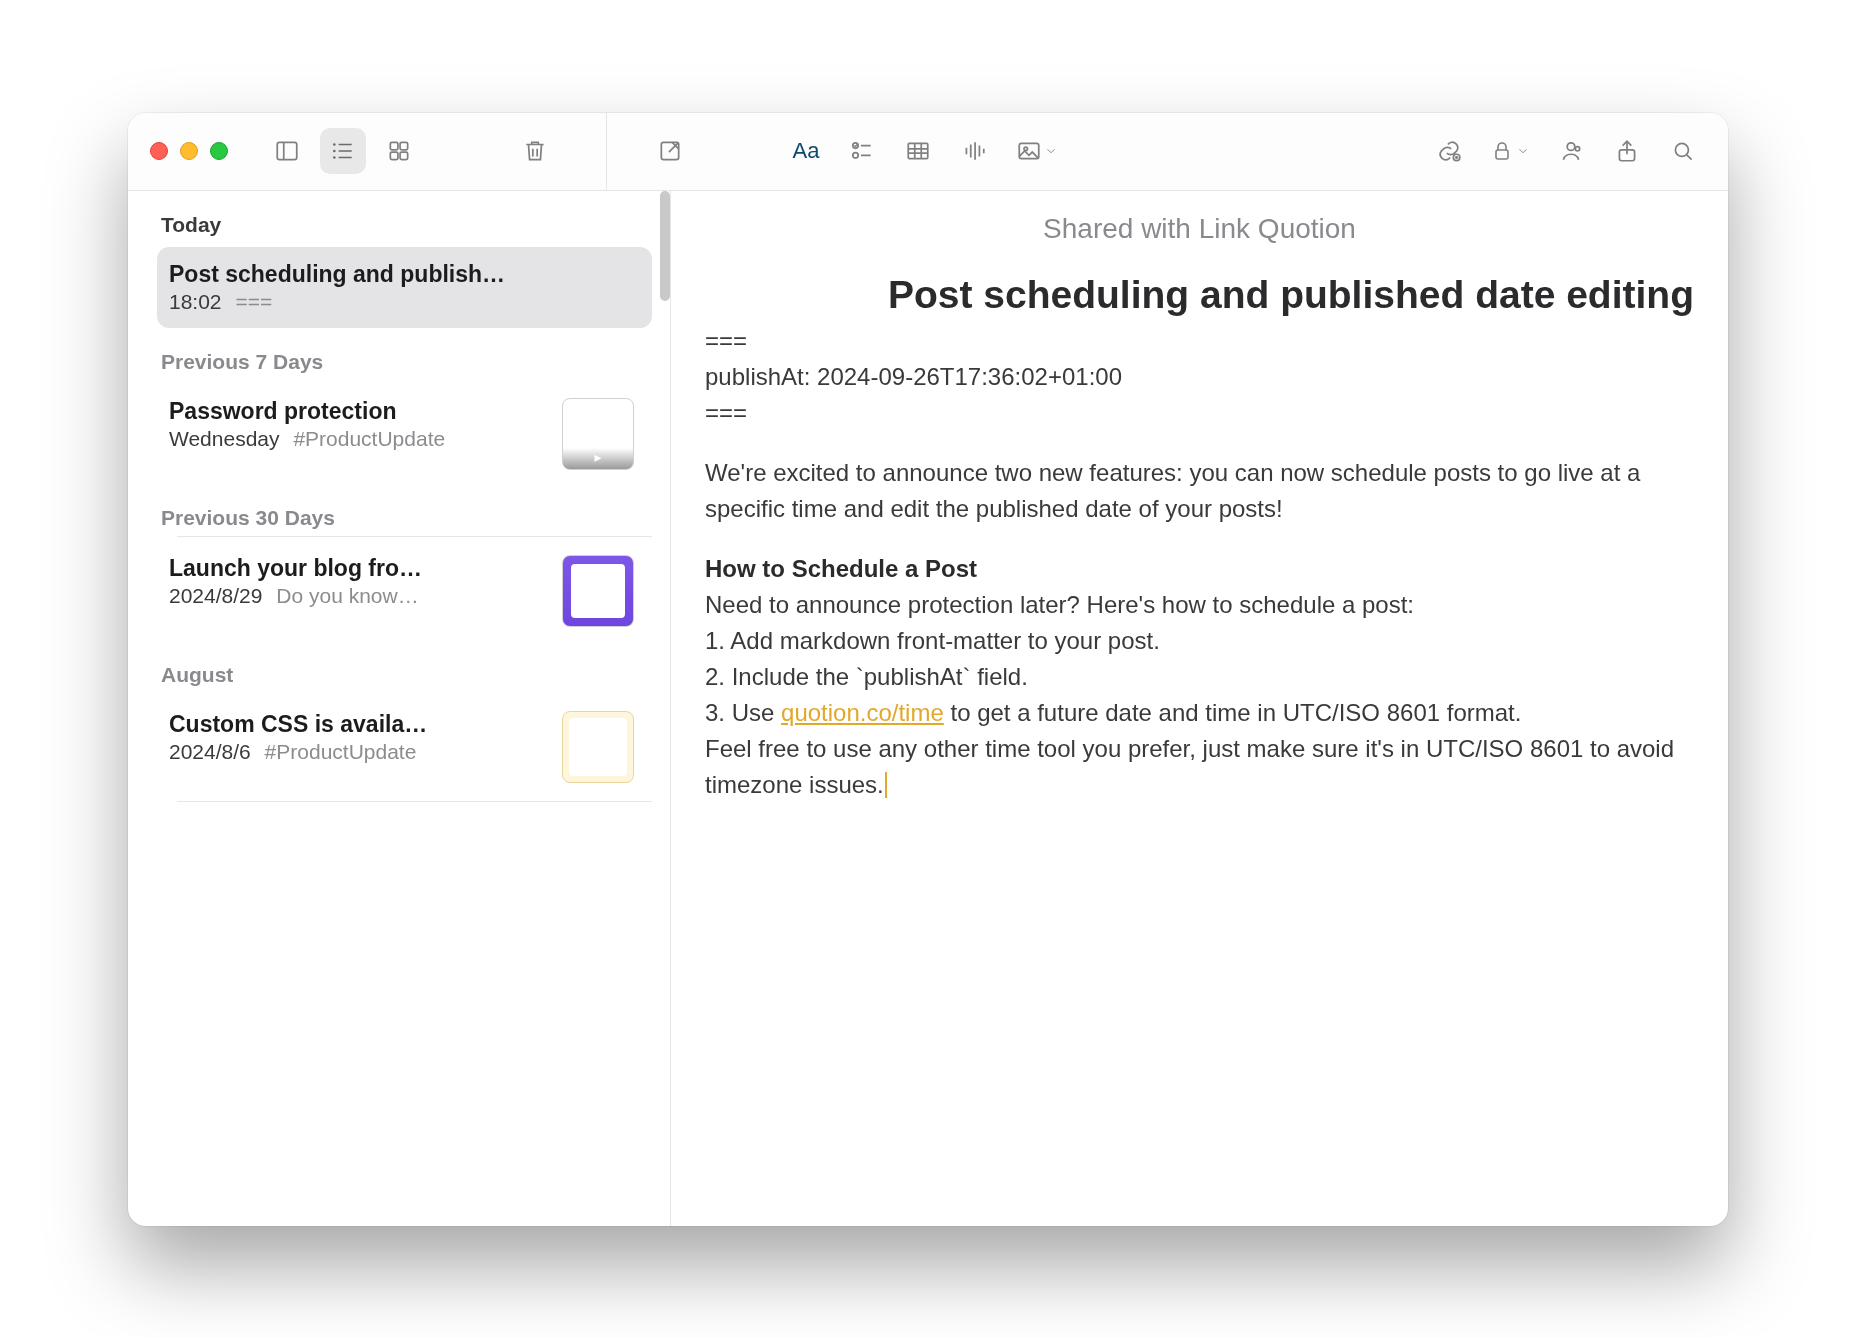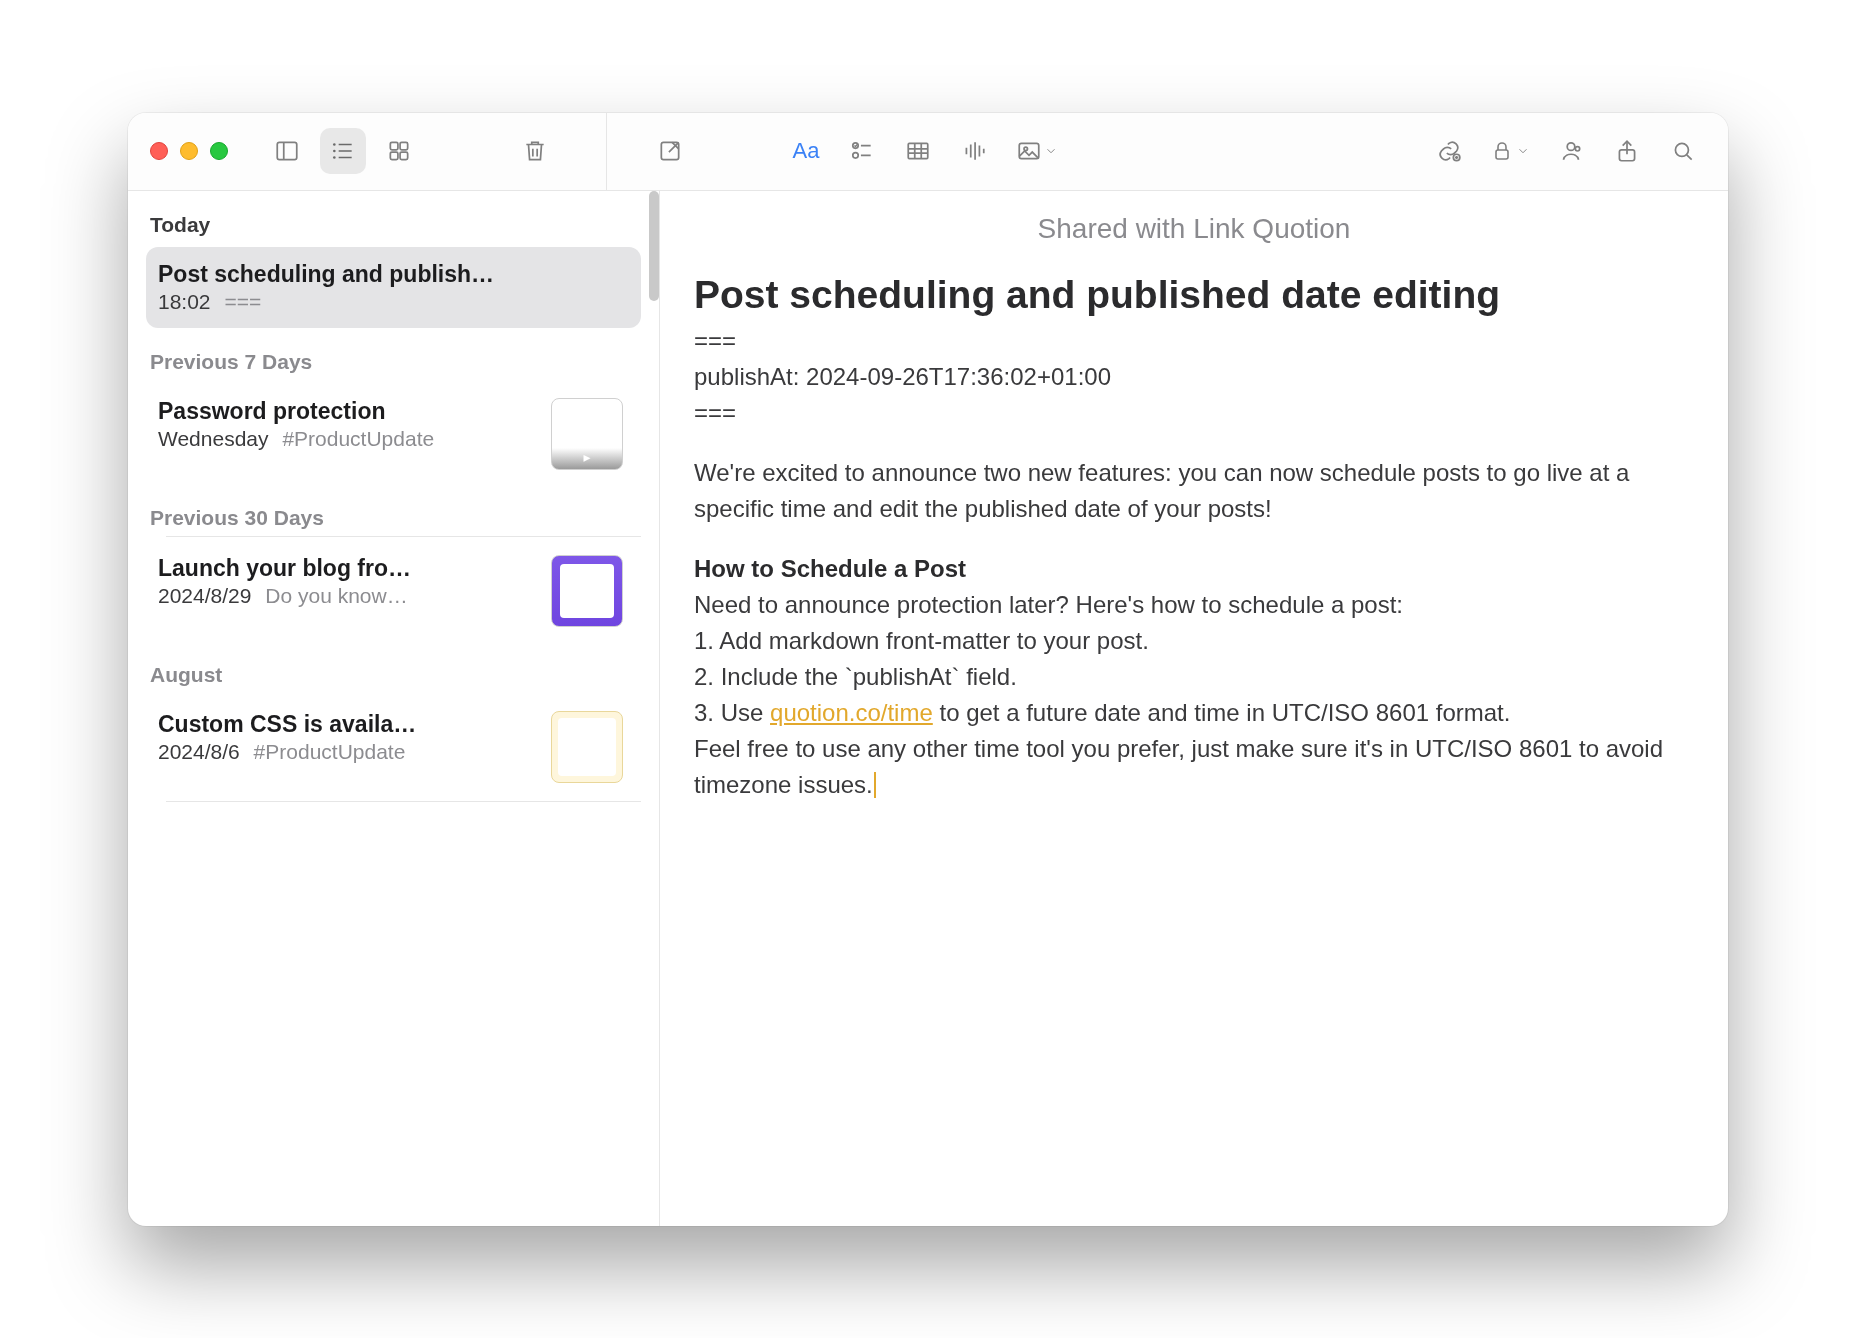--- a/index.html
+++ b/index.html
@@ -36,21 +36,21 @@
     display: flex; align-items: center; justify-content: center;
     color: #808080; cursor: pointer;
   }
   .tbtn.active { background: #e8e8e8; color: #6a6a6a; }
   .tbtn svg { width: 26px; height: 26px; stroke: currentColor; fill: none; stroke-width: 1.6; }
   .tbtn .fill { fill: currentColor; stroke: none; }
   .tgap-l { flex: 0 0 70px; }
   .divider-v { width: 1px; height: 100%; background: #e6e6e6; }
   .spacer { flex: 1; }
 
-  .body { flex: 1; display: flex; overflow: hidden; }
+  .body { flex: 1; display: flex; overflow: hidden; margin-left: 11px; }
   .sidebar {
     width: 532px; flex-shrink: 0;
     border-right: 1px solid #e6e6e6;
     overflow-y: auto;
     position: relative;
   }
   .scroll-thumb {
     position: absolute; top: 0; right: 0; width: 10px; height: 110px;
     background: #c9c9c9; border-radius: 5px;
   }
@@ -97,20 +97,21 @@
 
   .editor { flex: 1; overflow-y: auto; padding: 0 34px 34px 34px; }
   .shared {
     text-align: center; color: #8a8a8e; font-size: 28px;
     padding: 22px 0 26px 0;
   }
   .doc-title {
     font-size: 39px; font-weight: 800; color: #2b2b2d; line-height: 1.25;
     margin-bottom: 4px;
     font-family: -apple-system, "SF Pro Rounded", "Helvetica Neue", Arial, sans-serif;
+    text-align: right;
   }
   .doc-body {
     font-size: 24px; color: #3a3a3c; line-height: 1.5;
     font-family: -apple-system, "SF Pro Rounded", "Helvetica Neue", Arial, sans-serif;
   }
   .doc-body p { margin-bottom: 0; }
   .doc-body .sep { color: #3a3a3c; }
   .doc-body .gap { height: 24px; }
   .doc-body .bold { font-weight: 700; color: #2b2b2d; }
   .doc-body a { color: #e2a82c; text-decoration: underline; }
@@ -173,21 +174,21 @@
     <div class="tbtn">
       <svg viewBox="0 0 24 24">
           <rect x="4" y="4" width="16" height="16" rx="2"></rect>
           <path d="M14 4l6 6"></path>
           <path d="M20 4l-9 9"></path>
         </svg>
     </div>
 
     <div class="tgap-l"></div>
 
-    <div class="tbtn" style="font-size:22px;color:#3b82f6;font-weight:500;">
+    <div class="tbtn" style="font-size:22px;color:#0c4a6e;font-weight:500;">
       <span>Aa</span>
     </div>
     <div class="tbtn">
       <svg viewBox="0 0 24 24">
           <circle cx="6" cy="7" r="2.5"></circle>
           <path d="M5 7l1 1 1.5-2" stroke-width="1.2"></path>
           <line x1="11" y1="7" x2="20" y2="7"></line>
           <circle cx="6" cy="16" r="2.5"></circle>
           <line x1="11" y1="16" x2="20" y2="16"></line>
         </svg>

